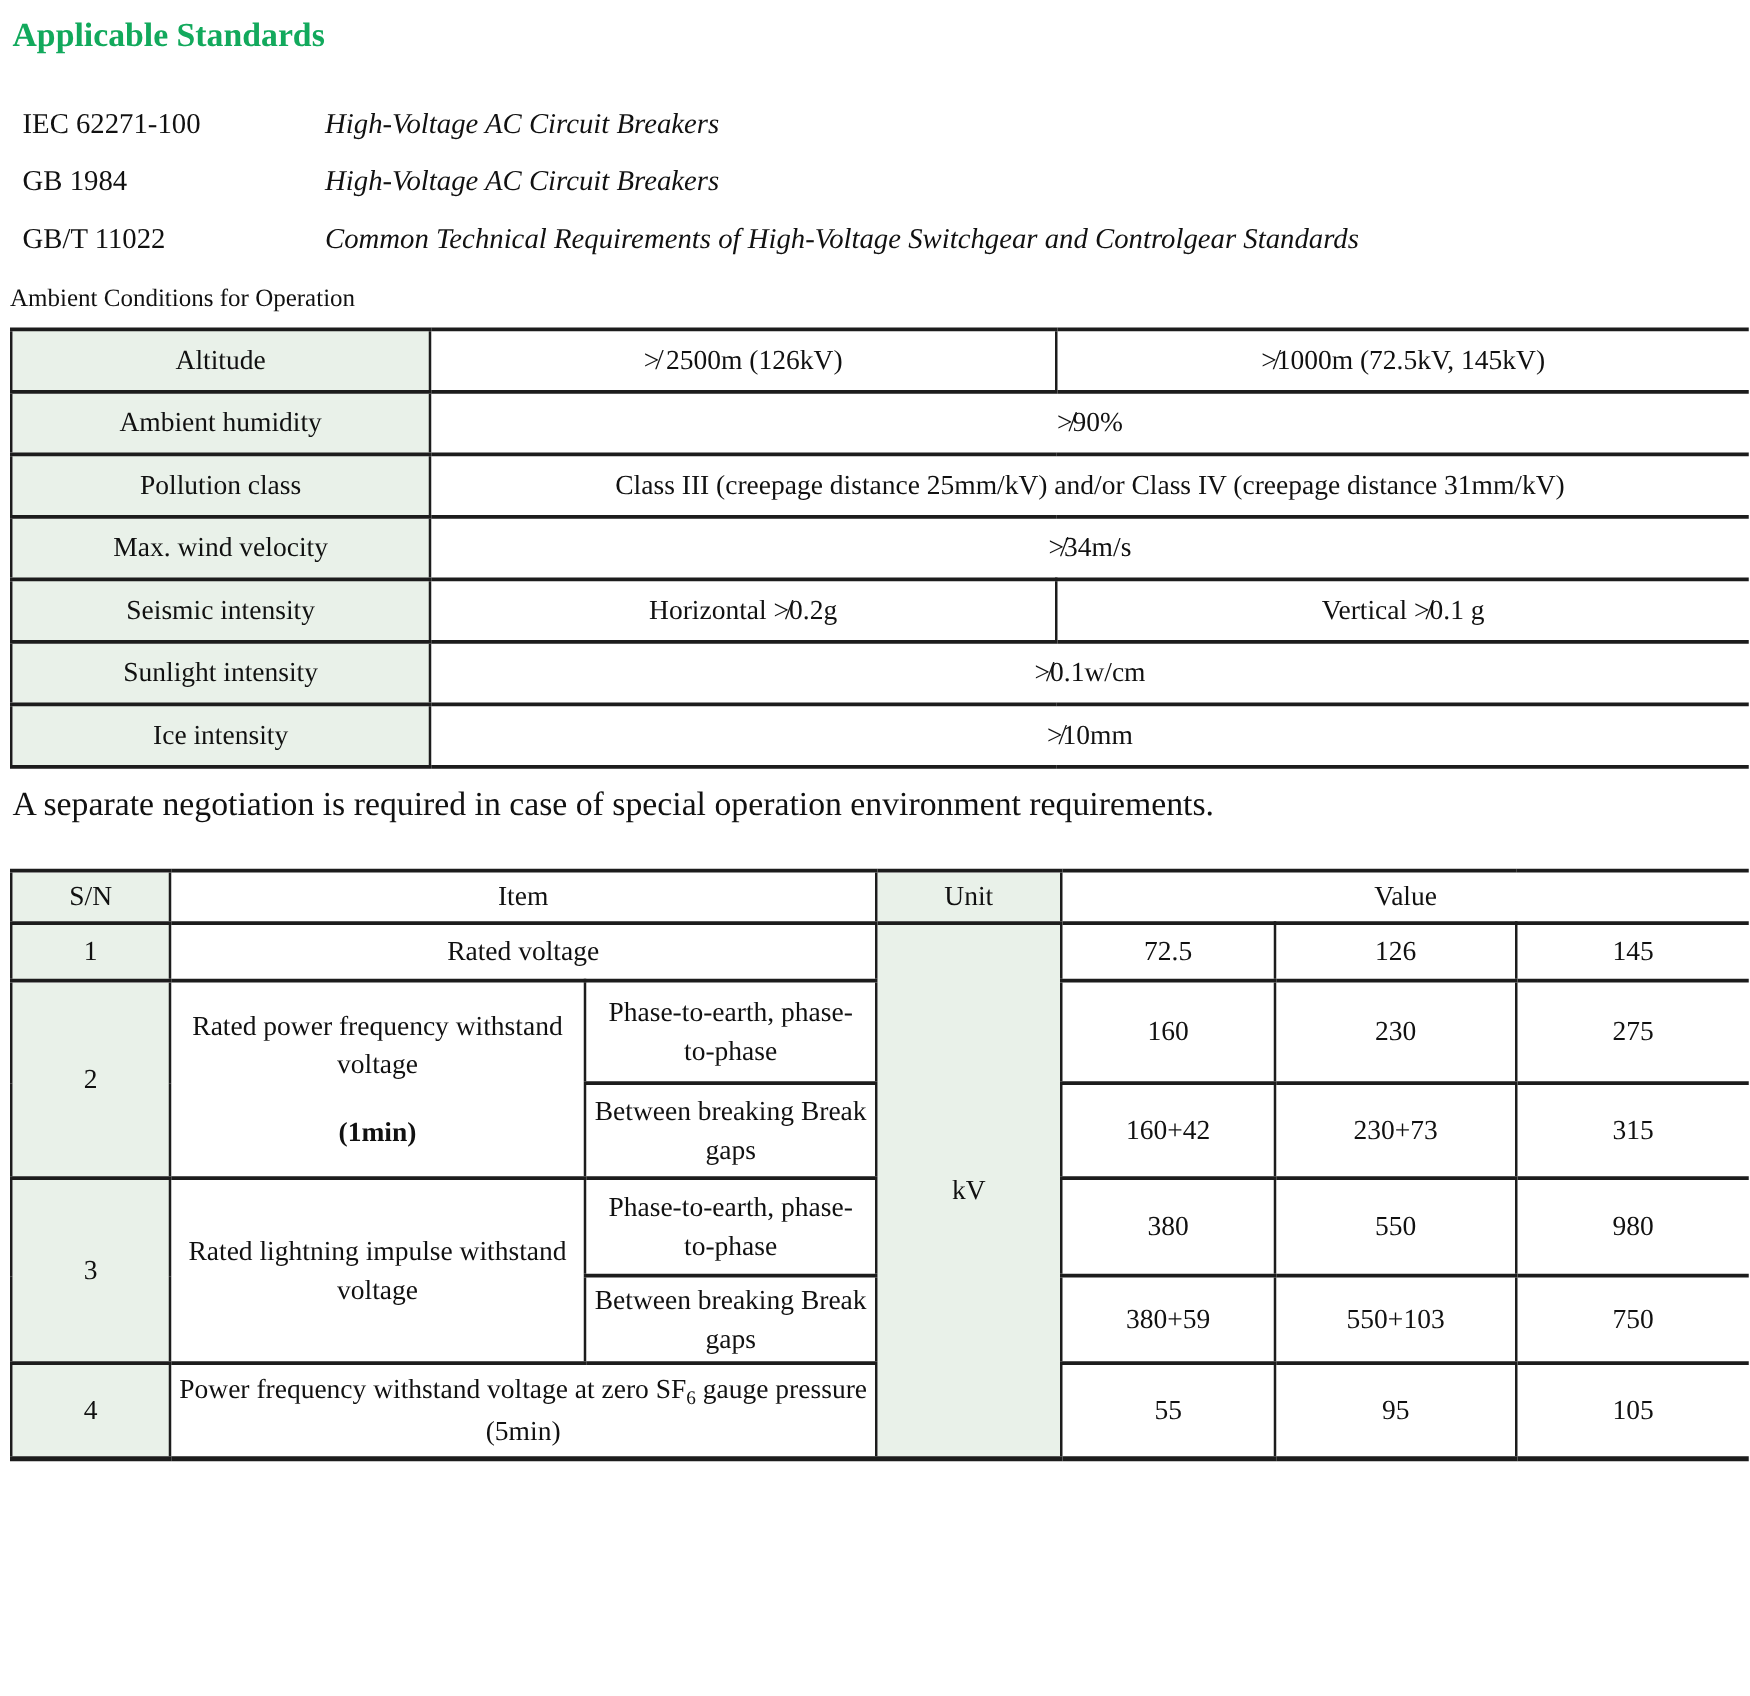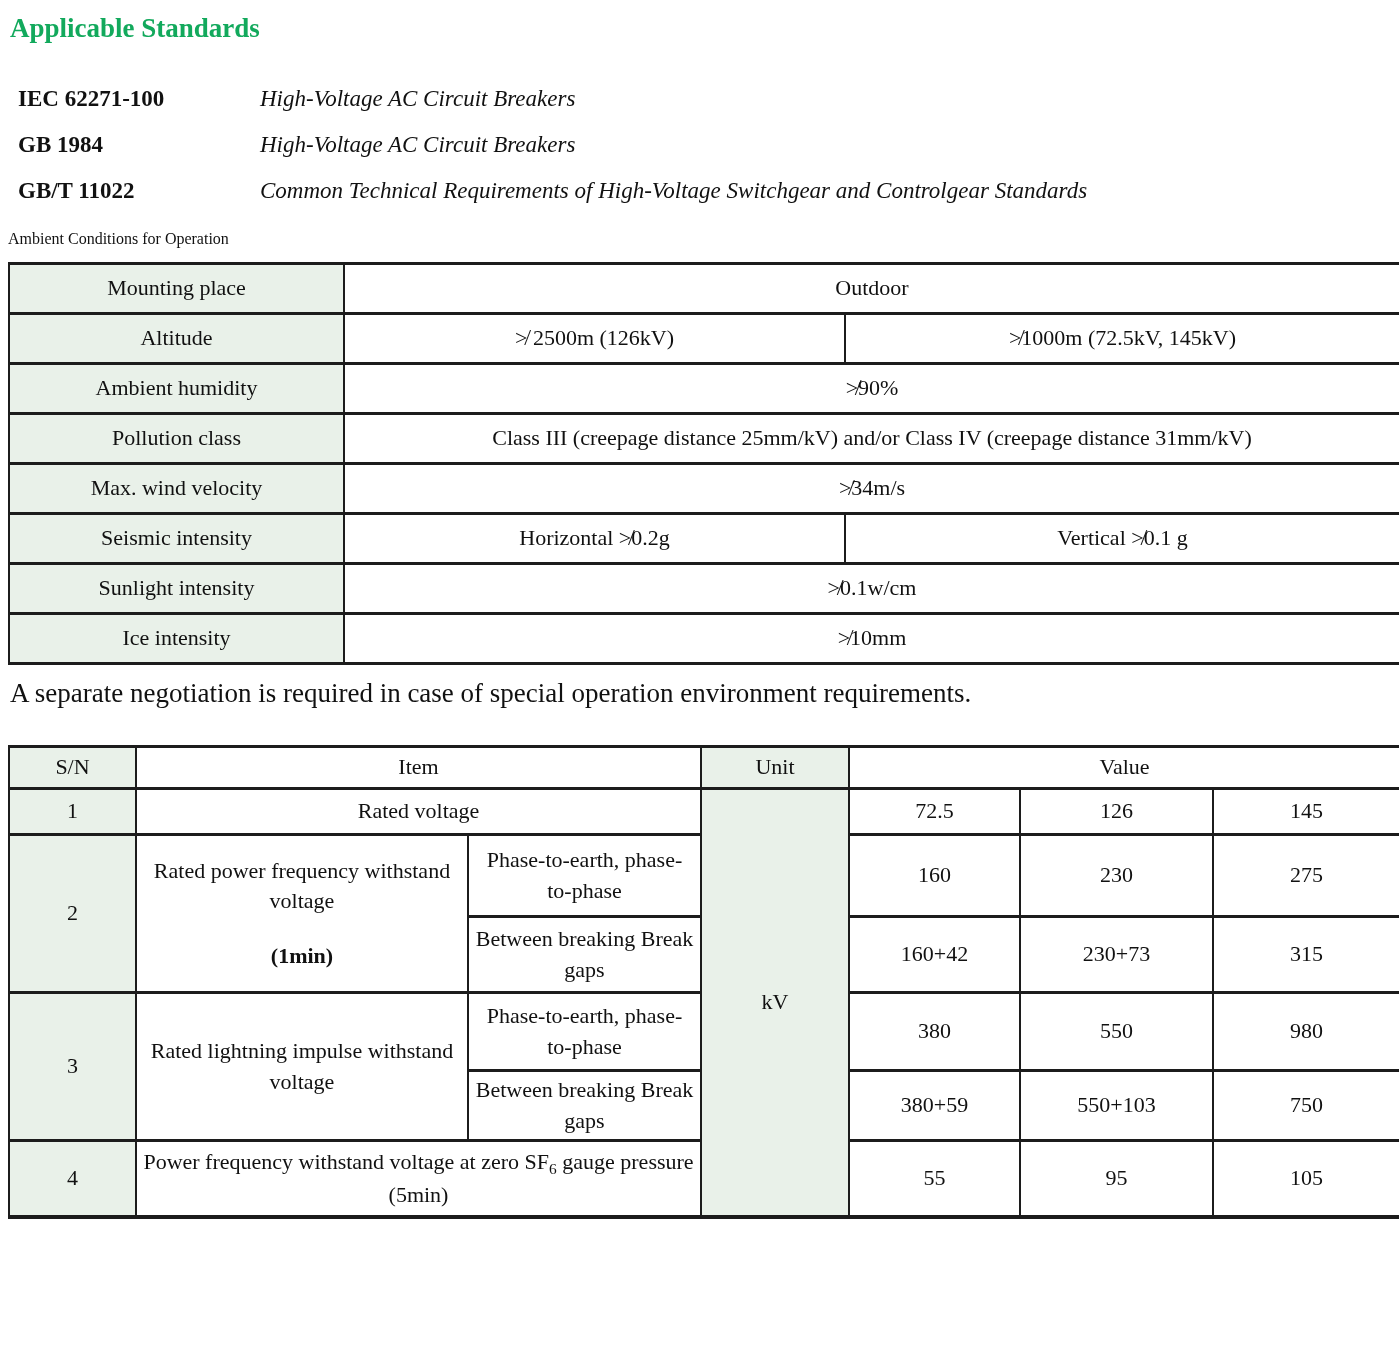--- a/index.html
+++ b/index.html
@@ -14,24 +14,24 @@
 
   h1.section-title {
     margin: 0 0 0 2px;
     font-size: 27px;
     font-weight: bold;
     color: #12a95c;
     line-height: 1.2;
   }
   .standards-list { margin: 32px 0 0 10px; }
   .std-row { line-height: 46px; font-size: 23px; white-space: nowrap; }
-  .std-code { display: inline-block; width: 242px; vertical-align: top; font-weight: bold; }
+  .std-code { display: inline-block; width: 242px; vertical-align: top; }
   .std-desc { font-style: italic; }
 
-  .subheading { margin: 8px 0 6px 0; font-size: 16px; line-height: 34px; }
+  .subheading { margin: 8px 0 6px 0; font-size: 20px; line-height: 34px; }
 
   table.dt {
     border-collapse: collapse;
     table-layout: fixed;
     width: 1390px;
     font-size: 22px;
   }
   table.dt td {
     border: 2px solid #1c1c1c;
     border-top-width: 3px;
@@ -88,24 +88,20 @@
 
   <div class="subheading">Ambient Conditions for Operation</div>
 
   <table class="dt t1">
     <colgroup>
         <col style="width:335px">
         <col style="width:501px">
         <col style="width:554px">
       </colgroup>
     <tbody>
-        <tr>
-      <td class="g">Mounting place</td>
-      <td colspan="2" class="no-r">Outdoor</td>
-    </tr>
     <tr>
       <td class="g">Altitude</td>
       <td>≯ 2500m (126kV)</td>
       <td class="no-r">≯1000m (72.5kV, 145kV)</td>
     </tr>
     <tr>
       <td class="g">Ambient humidity</td>
       <td colspan="2" class="no-r">≯90%</td>
     </tr>
     <tr>

